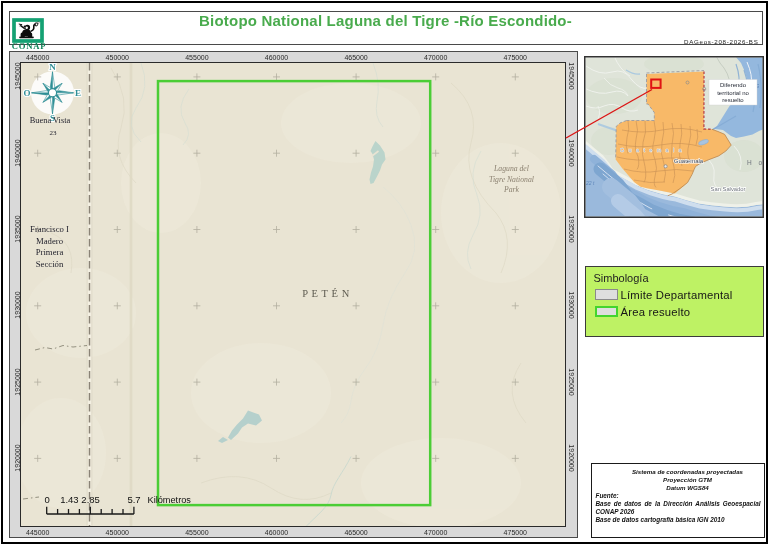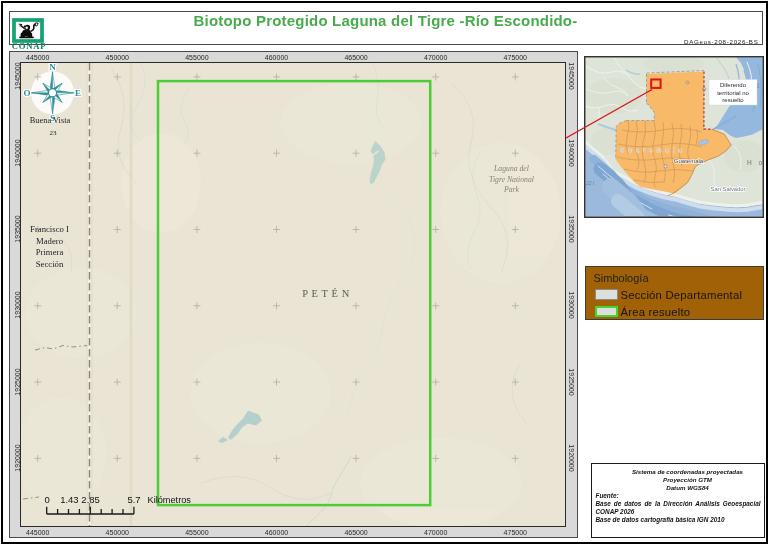--- a/index.html
+++ b/index.html
@@ -9,37 +9,37 @@
 #header{position:absolute;left:8.5px;top:10.5px;width:754px;height:34.5px;border:1.2px solid #4a4a4a;background:#fff;box-sizing:border-box;}
 #title{position:absolute;left:0;right:0;top:0.5px;text-align:center;font-size:15px;font-weight:bold;color:#49ab4d;letter-spacing:0.2px;}
 #dageos{position:absolute;right:3px;bottom:-0.5px;font-size:6.2px;letter-spacing:0.7px;color:#1d1d1d;}
 #logo{position:absolute;left:1.2px;top:6px;}
 #mapblock{position:absolute;left:8.5px;top:50.5px;width:569.5px;height:487px;border:1.2px solid #4a4a4a;background:#d9d9d9;box-sizing:border-box;}
 #mapcontent{position:absolute;left:10.4px;top:10px;width:546.5px;height:465px;border:1px solid #2a2a2a;background:#e9e4d3;box-sizing:border-box;}
 .cl{position:absolute;font-size:7px;color:#2a2a2a;width:44px;text-align:center;line-height:8px;}
 .clv{position:absolute;font-size:7px;color:#2a2a2a;width:44px;text-align:center;line-height:8px;transform:rotate(-90deg);}
 .clvr{position:absolute;font-size:7px;color:#2a2a2a;width:44px;text-align:center;line-height:8px;transform:rotate(90deg);}
 #insetwrap{position:absolute;left:583.5px;top:56px;width:180px;height:162px;}
-#legend{position:absolute;left:584.5px;top:265.5px;width:179px;height:54px;background:#a16207;border:1.8px solid #3b3b3b;box-sizing:border-box;}
+#legend{position:absolute;left:584.5px;top:265.5px;width:179px;height:71px;background:#bef264;border:1.8px solid #3b3b3b;box-sizing:border-box;}
 #legtitle{position:absolute;left:8px;font-size:11px;color:#222;}
 .sw{position:absolute;width:23px;height:11px;box-sizing:border-box;}
 .legtxt{position:absolute;left:35px;font-size:11.3px;letter-spacing:0.2px;color:#161616;}
 #infobox{position:absolute;left:590.5px;top:463px;width:174px;height:75px;border:1.2px solid #1a1a1a;background:#fff;box-sizing:border-box;
  font-family:"Liberation Sans",sans-serif;font-weight:bold;font-style:italic;font-size:6.4px;color:#111;}
 #infobox .c{text-align:center;line-height:8.1px;margin-left:20px;font-size:6.2px;}
 #infobox .l{text-align:left;line-height:8px;}
 #infobox .jl{text-align:justify;text-align-last:justify;line-height:8px;}
 #redline{position:absolute;left:560px;top:80px;pointer-events:none;}
 </style>
 </head>
 <body>
 <div id="page">
 <div id="border"></div>
 <div id="header">
-<div id="title">Biotopo Protegido Laguna del Tigre -Río Escondido-</div>
+<div id="title">Biotopo National Laguna del Tigre -Río Escondido-</div>
 <div id="dageos">DAGeos-208-2026-BS</div>
 <div id="logo">
 <svg width="40" height="36" viewBox="0 0 40 36">
 <rect x="3" y="2" width="28" height="21" fill="#ffffff" stroke="#14a173" stroke-width="3.7"></rect>
 <g fill="#0d0d0d">
 <ellipse cx="15.6" cy="14.8" rx="4.4" ry="3.6"></ellipse>
 <rect x="9.6" y="14.4" width="4.4" height="5.2" rx="1.5"></rect>
 <rect x="16.6" y="14.4" width="4.6" height="5.2" rx="1.5"></rect>
 <rect x="8.2" y="18.6" width="14.6" height="1.7" rx="0.8"></rect>
 <circle cx="16.4" cy="9.4" r="2.7"></circle>
@@ -260,21 +260,21 @@
           </g>
 </g>
 <rect x="0.75" y="0.75" width="178.5" height="160.5" fill="none" stroke="#333" stroke-width="1.5"></rect>
 </svg></div>
 <svg id="redline" width="110" height="65" viewBox="0 0 110 65">
       <line x1="6" y1="58" x2="92" y2="9.5" stroke="#dc1414" stroke-width="1.4"></line>
     </svg>
 <div id="legend">
 <div id="legtitle" style="top:5.5px">Simbología</div>
 <div class="sw" style="left:9px;top:22.5px;background:#dedede;border:1px solid #8a8a8a;"></div>
-<div class="legtxt" style="top:22px;">Sección Departamental</div>
+<div class="legtxt" style="top:22px;">Límite Departamental</div>
 <div class="sw" style="left:9px;top:39.5px;background:#dedede;border:2.2px solid #44d42e;"></div>
 <div class="legtxt" style="top:39px;">Área resuelto</div>
 </div>
 <div id="infobox">
 <div class="c" style="margin-top:4px">Sistema de coordenadas proyectadas</div>
 <div class="c">Proyección GTM</div>
 <div class="c">Datum WGS84</div>
 <div class="l" style="margin-left:4px">Fuente:</div>
 <div class="jl" style="margin-left:4px;margin-right:3px">Base de datos de la Dirección Análisis Geoespacial</div>
 <div class="l" style="margin-left:4px">CONAP 2026</div>

